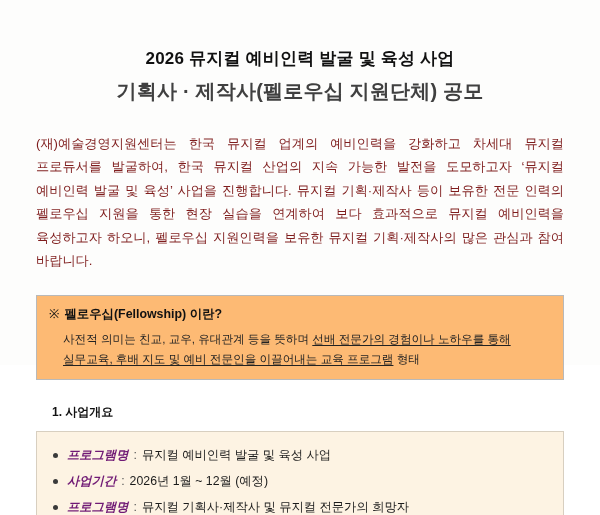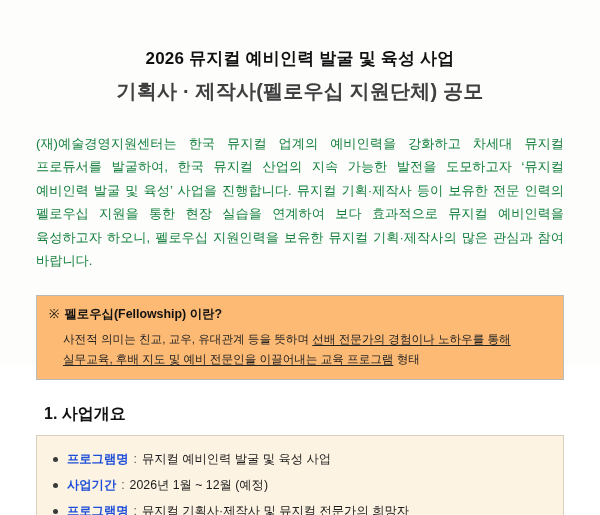--- a/index.html
+++ b/index.html
@@ -38,21 +38,21 @@
     font-weight: bold;
     letter-spacing: 0.2px;
     color: #404040;
     line-height: 1.5;
     margin-top: 4px;
   }
   .intro {
     font-size: 13.2px;
     line-height: 1.78;
     text-align: justify;
-    color: #15803d;
+    color: #7f1d1d;
     margin: 0 2px 22px 2px;
     word-break: keep-all;
   }
   .note-box {
     border: 1px solid #b9b9b9;
     background: #fdba74;
     padding: 9px 12px 10px 12px;
     margin: 0 2px 24px 2px;
   }
   .note-title {
@@ -70,24 +70,24 @@
     line-height: 1.75;
     color: #222222;
     padding-left: 14px;
     word-break: keep-all;
   }
   .u {
     text-decoration: underline;
     text-underline-offset: 2px;
   }
   .section-heading {
-    font-size: 16px;
+    font-size: 12px;
     font-weight: bold;
     color: #111111;
-    margin: 0 2px 10px 10px;
+    margin: 0 2px 10px 18px;
   }
   .info-box {
     border: 1px solid #d8cfc0;
     background: #fdf3e3;
     padding: 11px 14px 12px 14px;
     margin: 0 2px;
   }
   .info-list {
     list-style: none;
     margin: 0;
@@ -106,21 +106,22 @@
     position: absolute;
     left: 2px;
     top: 10px;
     width: 5px;
     height: 5px;
     border-radius: 50%;
     background: #3a3a3a;
   }
   .info-label {
     font-weight: bold;
-    color: #1d4ed8;
+    color: #701a75;
+    font-style: italic;
   }
   .sep {
     color: #555555;
     margin: 0 5px;
   }
 </style>
 </head>
 <body>
 
 <div class="page">

